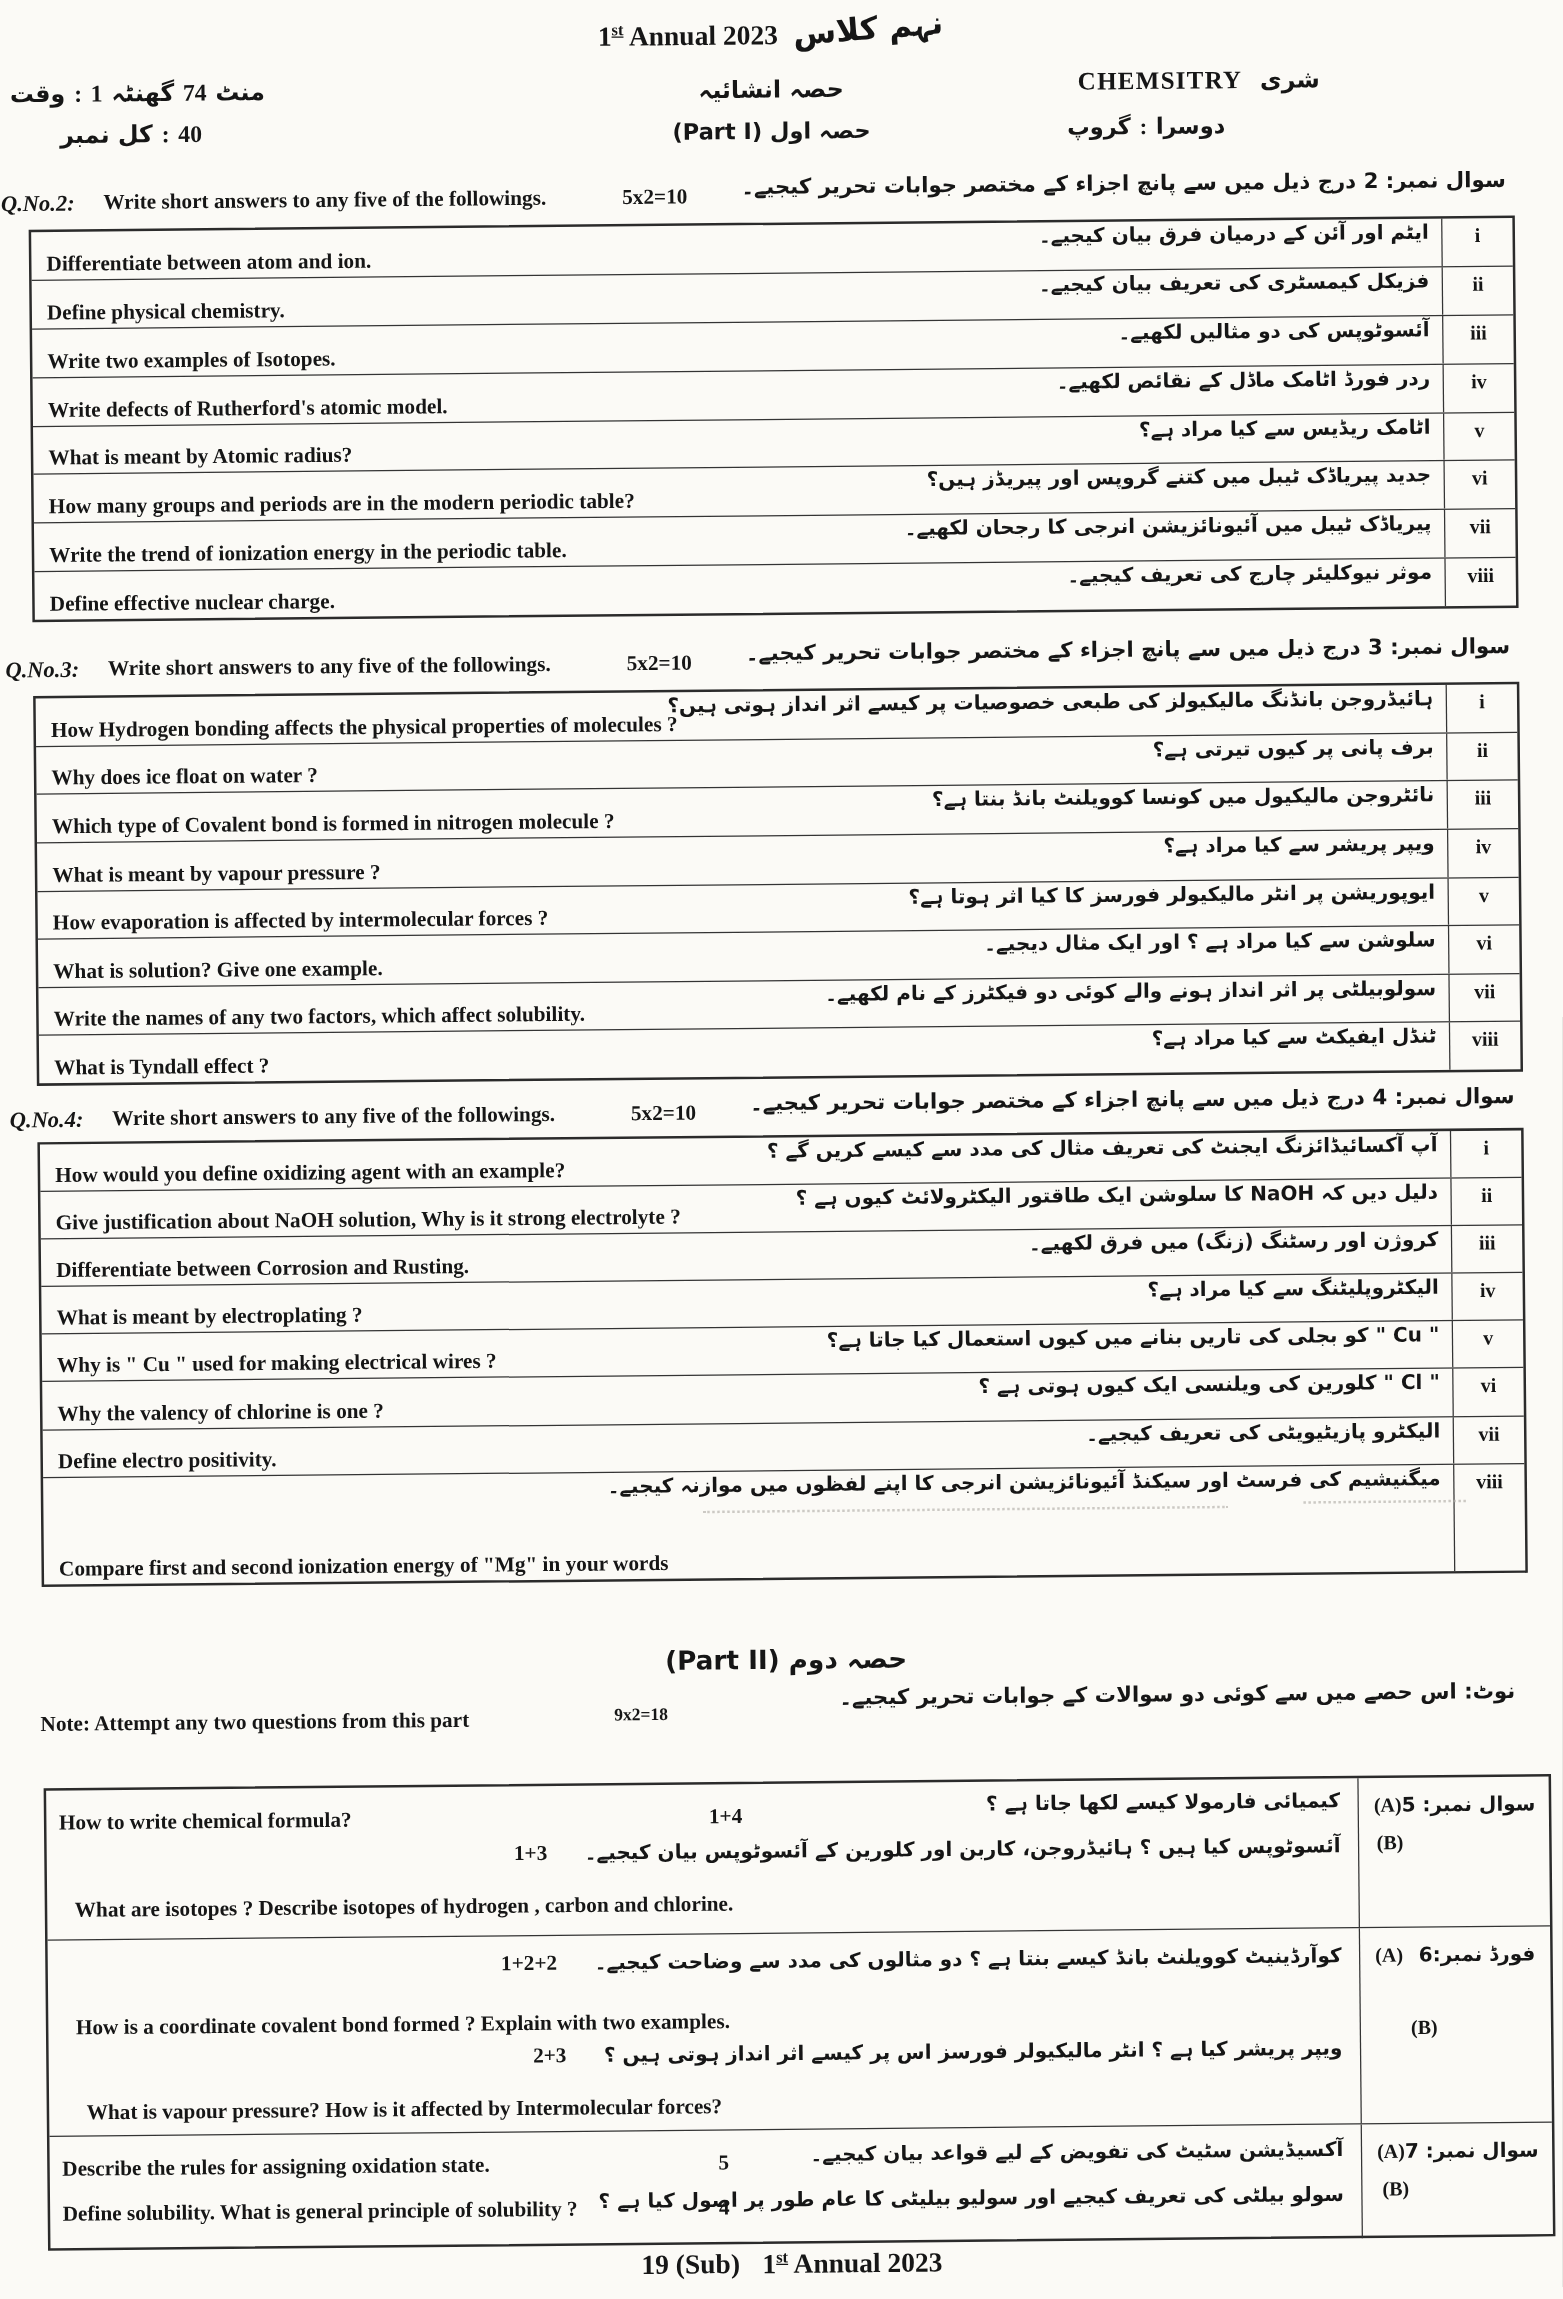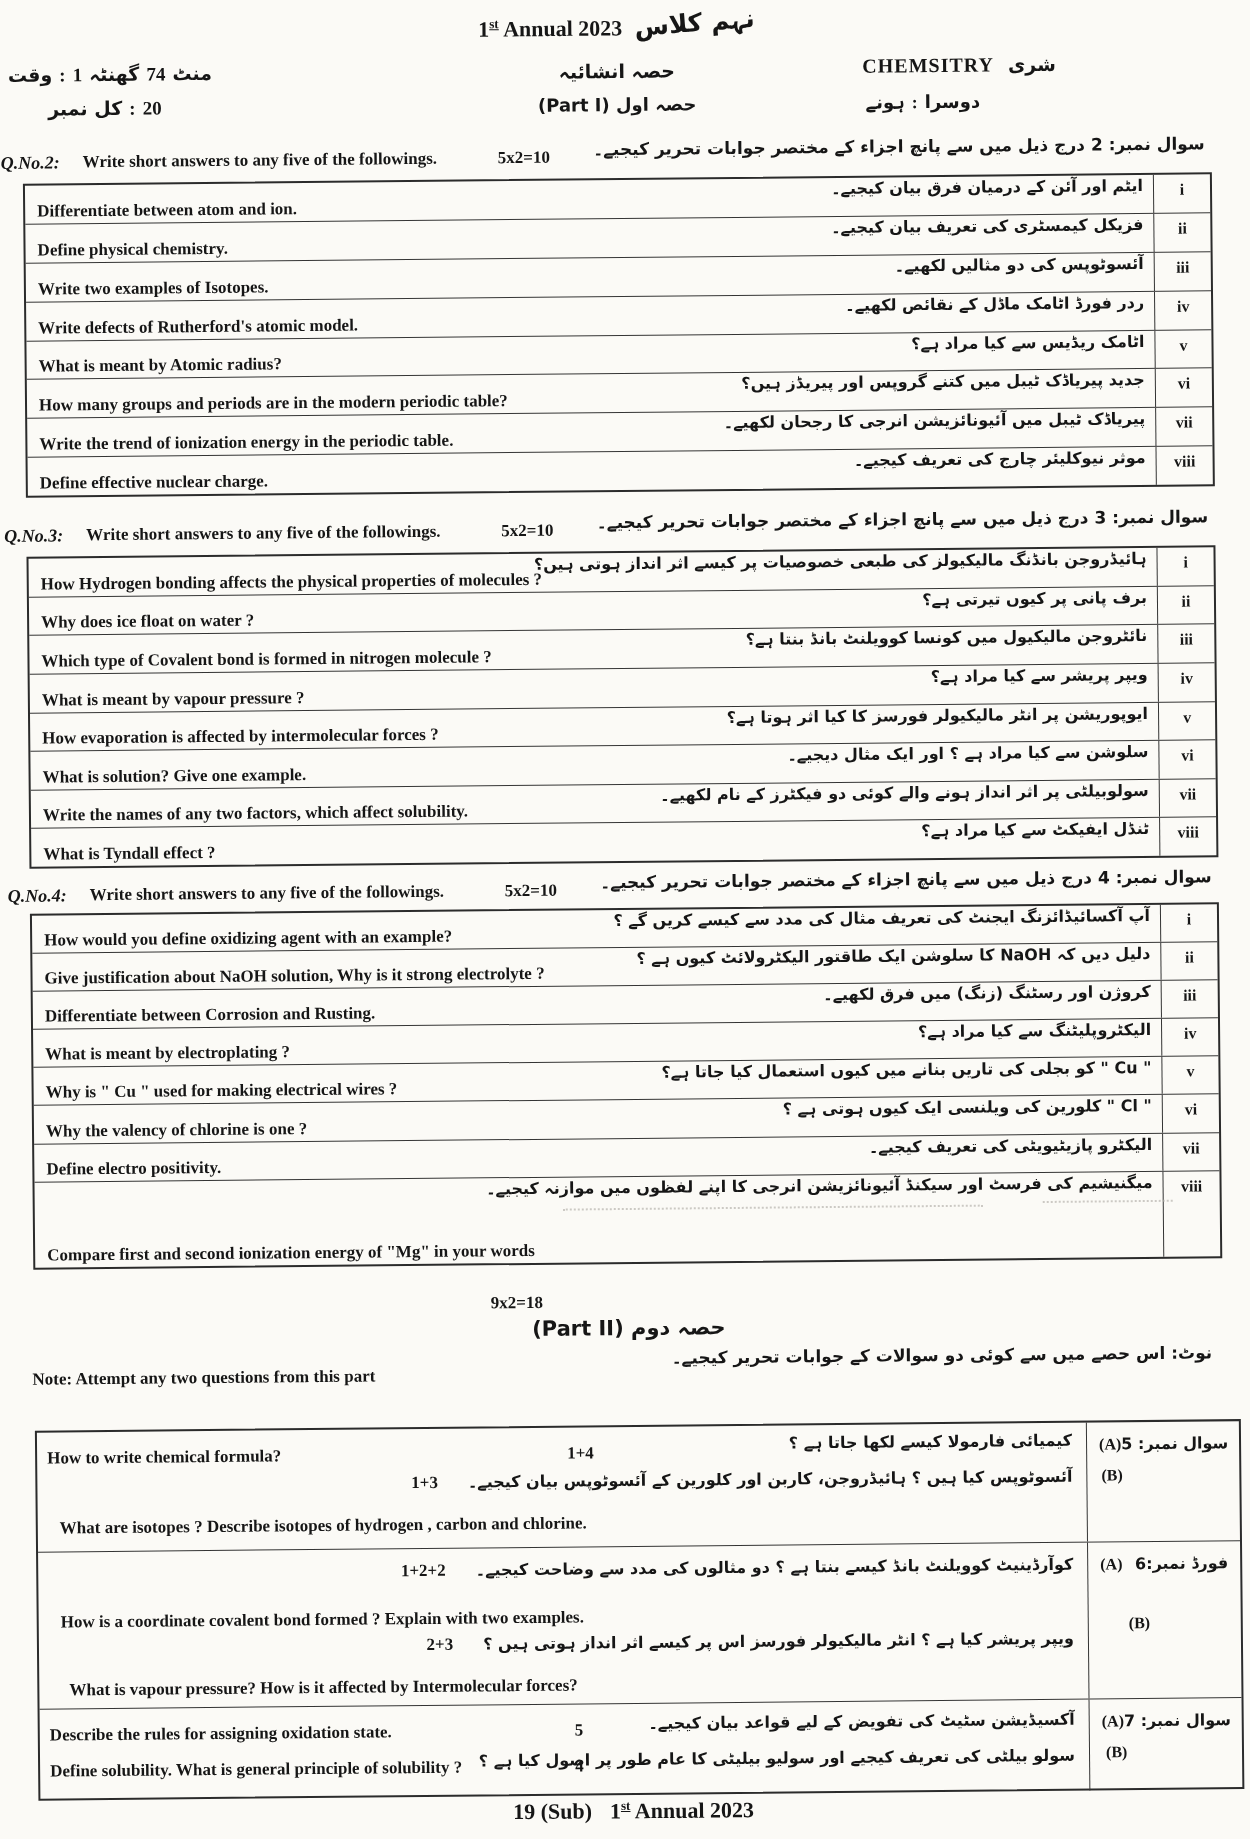--- a/index.html
+++ b/index.html
@@ -51,21 +51,21 @@
     display:flex;justify-content:center;align-items:flex-start;
     padding-top:6px;font-size:16px;
   }
   .q4-table .p1-row:last-child{flex:2.3;}
   .smudge{position:absolute;border-top:2px dotted #b3b0aa;opacity:.65;}
 
   
   .p2-title{top:1316px;left:50%;transform:translateX(-50%);font-size:21px;}
   .p2-note-ur{top:1348px;right:42px;font-size:17px;}
   .p2-note-en{top:1364px;left:28px;font-size:17px;}
-  .p2-note-marks{top:1292px;left:487px;font-size:17px;}
+  .p2-note-marks{top:1364px;left:487px;font-size:14px;}
 
   .p2-table{
     top:1425px;left:30px;width:1202px;height:366px;
     border:2px solid #2b2b2b;display:flex;flex-direction:column;
   }
   .p2-sec{display:flex;min-height:0;}
   .p2-sec + .p2-sec{border-top:1.6px solid #343434;}
   .p2-main{flex:1;position:relative;}
   .p2-lbl{flex:0 0 152px;border-left:1.6px solid #343434;position:relative;}
   .p2-sec .line{position:absolute;white-space:nowrap;}
@@ -97,33 +97,33 @@
         <span class="en">:</span>
     <span class="en">1</span>
     <span class="ur">گھنٹہ</span>
     <span class="en">74</span>
     <span class="ur">منٹ</span>
   </div>
 
   <div class="abs h-total ltr-tokens">
     <span class="ur">کل نمبر</span>
     <span class="en">:</span>
-    <span class="en">20</span>
+    <span class="en">40</span>
   </div>
 
   <div class="abs h-sec ur">حصہ انشائیہ</div>
   <div class="abs h-part1 ur">حصہ اول (Part I)</div>
 
   <div class="abs h-subject">
     <span class="en s-en">CHEMSITRY</span>
     <span class="ur s-ur">شری</span>
   </div>
 
   <div class="abs h-group ltr-tokens">
-    <span class="ur">ہونے</span>
+    <span class="ur">گروپ</span>
     <span class="en">:</span>
     <span class="ur">دوسرا</span>
   </div>
 
   <div class="abs qhead" style="top:143px;">
     <span class="en q-label">Q.No.2:</span>
     <span class="en q-instr">Write short answers to any five of the followings.</span>
     <span class="en q-marks">5x2=10</span>
     <span class="ur q-ur">سوال نمبر: 2 درج ذیل میں سے پانچ اجزاء کے مختصر جوابات تحریر کیجیے۔</span>
   </div>

